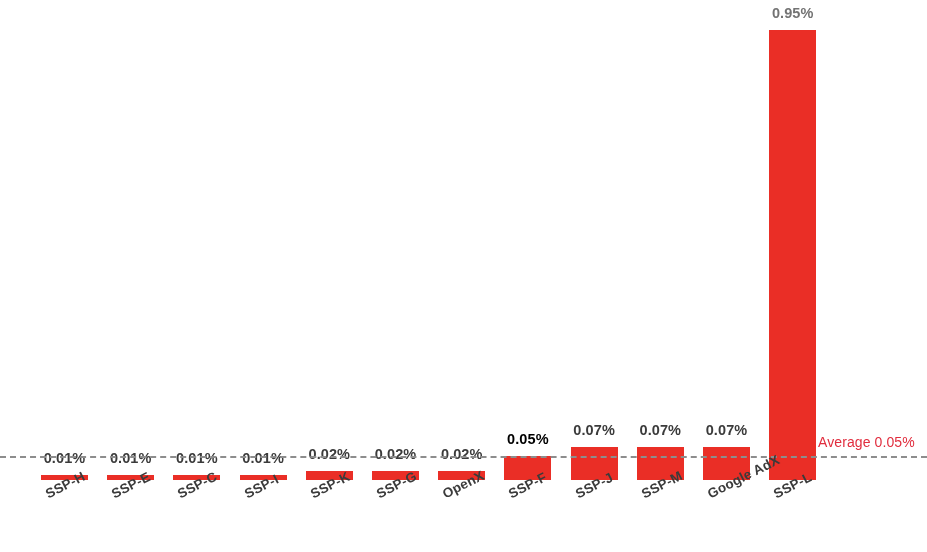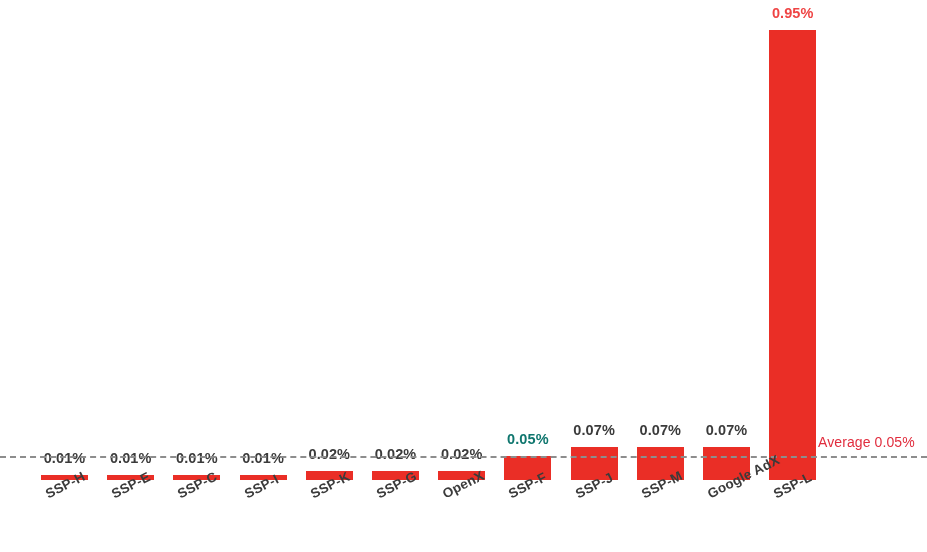--- a/index.html
+++ b/index.html
@@ -101,37 +101,37 @@
       <div class="bar-group" style="left: 372px; width: 47px; height: 9.47368px;">
         <div class="bar" style="height: 9.47368px; background: rgb(234, 46, 38);"></div>
         <div class="bar-value" style="bottom: 18.4737px; color: rgb(59, 59, 59);">0.02%</div>
       </div>
       <div class="bar-group" style="left: 438.2px; width: 47px; height: 9.47368px;">
         <div class="bar" style="height: 9.47368px; background: rgb(234, 46, 38);"></div>
         <div class="bar-value" style="bottom: 18.4737px; color: rgb(59, 59, 59);">0.02%</div>
       </div>
       <div class="bar-group" style="left: 504.4px; width: 47px; height: 23.6842px;">
         <div class="bar" style="height: 23.6842px; background: rgb(234, 46, 38);"></div>
-        <div class="bar-value" style="bottom: 32.6842px; color: #0f766e;">0.05%</div>
+        <div class="bar-value" style="bottom: 32.6842px; color: #000000;">0.05%</div>
       </div>
       <div class="bar-group" style="left: 570.6px; width: 47px; height: 33.1579px;">
         <div class="bar" style="height: 33.1579px; background: rgb(234, 46, 38);"></div>
         <div class="bar-value" style="bottom: 42.1579px; color: rgb(59, 59, 59);">0.07%</div>
       </div>
       <div class="bar-group" style="left: 636.8px; width: 47px; height: 33.1579px;">
         <div class="bar" style="height: 33.1579px; background: rgb(234, 46, 38);"></div>
         <div class="bar-value" style="bottom: 42.1579px; color: rgb(59, 59, 59);">0.07%</div>
       </div>
       <div class="bar-group" style="left: 703px; width: 47px; height: 33.1579px;">
         <div class="bar" style="height: 33.1579px; background: rgb(234, 46, 38);"></div>
         <div class="bar-value" style="bottom: 42.1579px; color: rgb(59, 59, 59);">0.07%</div>
       </div>
       <div class="bar-group" style="left: 769.2px; width: 47px; height: 450px;">
         <div class="bar" style="height: 450px; background: rgb(234, 46, 38);"></div>
-        <div class="bar-value" style="bottom: 459px; color: #ef4444;">0.95%</div>
+        <div class="bar-value" style="bottom: 459px; color: #737373;">0.95%</div>
       </div>
     </div>
   <div id="avg-line" style="top: 456.316px; border-top-color: rgb(141, 141, 141);"></div>
   <div id="avg-label" style="color: rgb(225, 45, 62); left: 818px; top: 434.316px;">Average 0.05%</div>
 <div class="x-label" style="left: 43px; color: rgb(59, 59, 59);">SSP-H</div>
     <div class="x-label" style="left: 109.2px; color: rgb(59, 59, 59);">SSP-E</div>
     <div class="x-label" style="left: 175.4px; color: rgb(59, 59, 59);">SSP-C</div>
     <div class="x-label" style="left: 241.6px; color: rgb(59, 59, 59);">SSP-I</div>
     <div class="x-label" style="left: 307.8px; color: rgb(59, 59, 59);">SSP-K</div>
     <div class="x-label" style="left: 374px; color: rgb(59, 59, 59);">SSP-G</div>

